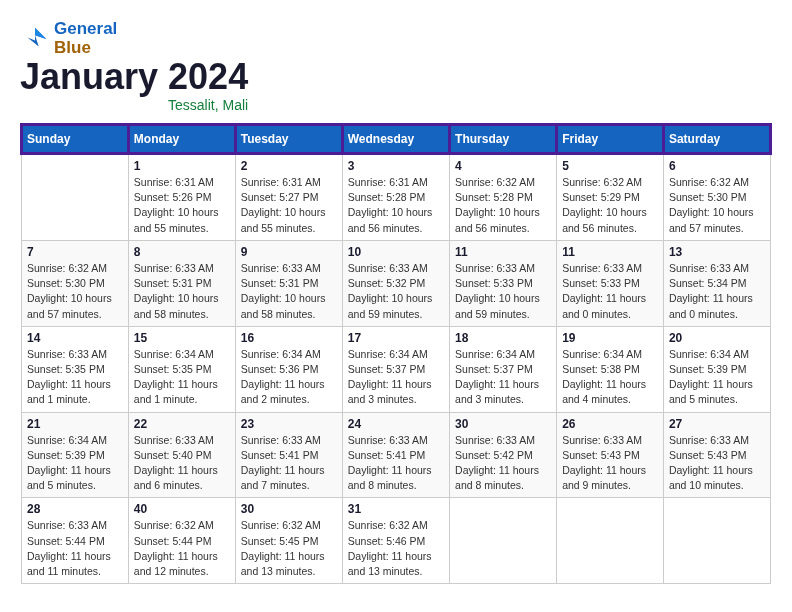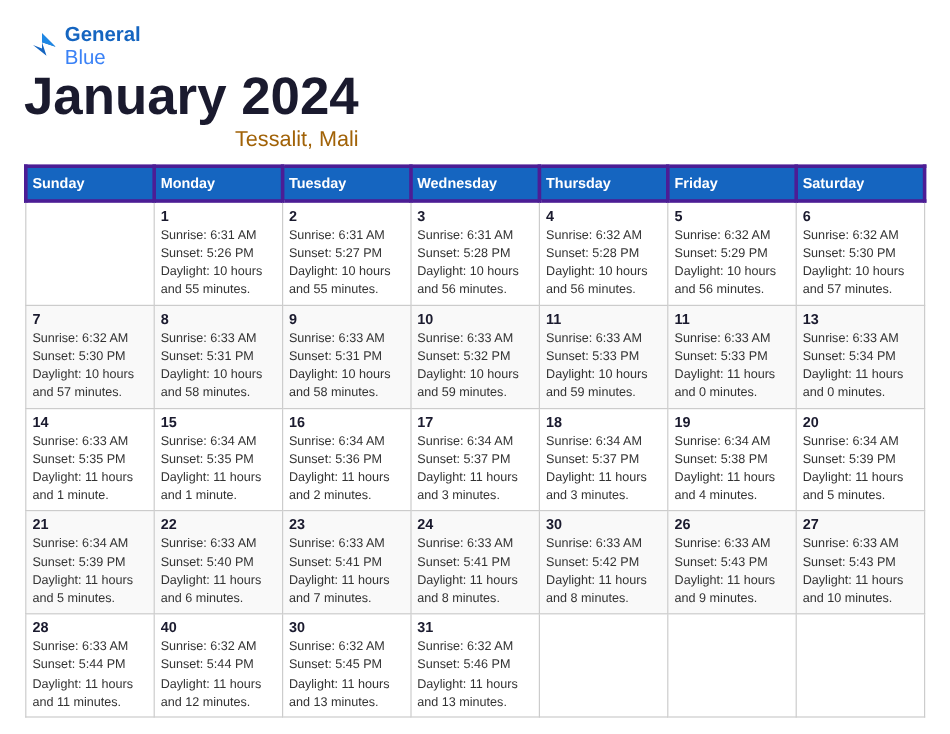--- a/index.html
+++ b/index.html
@@ -23,28 +23,28 @@
       gap: 4px;
     }
     .logo-bird {
       width: 30px;
       height: 30px;
     }
     .title-block {
       text-align: right;
     }
     .month-title {
-      font-size: 44px;
+      font-size: 36px;
       font-weight: bold;
       color: #1a1a2e;
       line-height: 1.1;
     }
     .location {
-      font-size: 18px;
-      color: #a16207;
+      font-size: 14px;
+      color: #15803d;
     }
     .calendar {
       width: 100%;
       border-collapse: collapse;
       font-size: 11px;
     }
     .calendar th {
       background: #1565c0;
       color: #fff;
       padding: 6px 4px;
@@ -84,21 +84,21 @@
 <div class="header">
   <div class="logo">
     <svg class="logo-bird" viewBox="0 0 40 40" xmlns="http://www.w3.org/2000/svg">
       <polygon points="20,5 35,20 20,15 25,30 10,18 20,22" fill="#1565c0"></polygon>
       <polygon points="20,5 35,20 20,15" fill="#1e88e5"></polygon>
     </svg>
     <div>
       <div style="font-size:17px;font-weight:bold;color:#1a1a2e;line-height:1.1;">
         <span style="color:#1565c0;">General</span>
       </div>
-      <div style="font-size:17px;font-weight:normal;color:#3b82f6;line-height:1.1;">Blue</div>
+      <div style="font-size:17px;font-weight:bold;color:#a16207;line-height:1.1;">Blue</div>
     </div>
   </div>
   <div class="title-block">
     <div class="month-title">January 2024</div>
     <div class="location">Tessalit, Mali</div>
   </div>
 </div>
 
 <table class="calendar">
   <thead>

